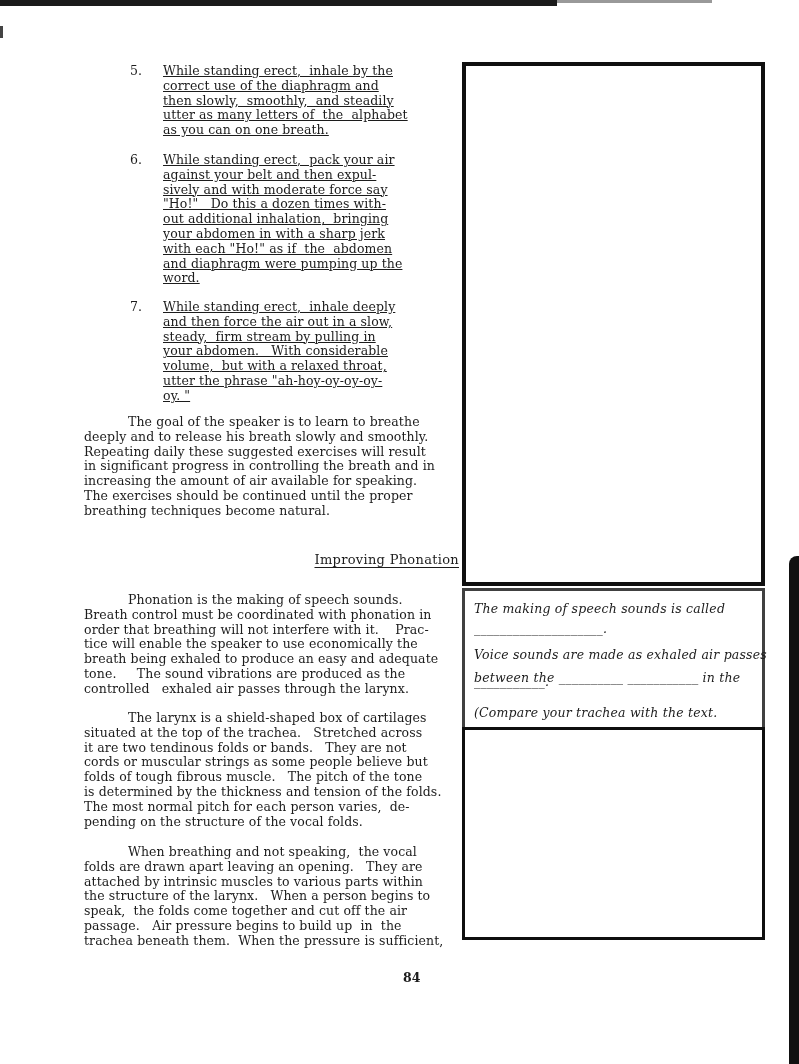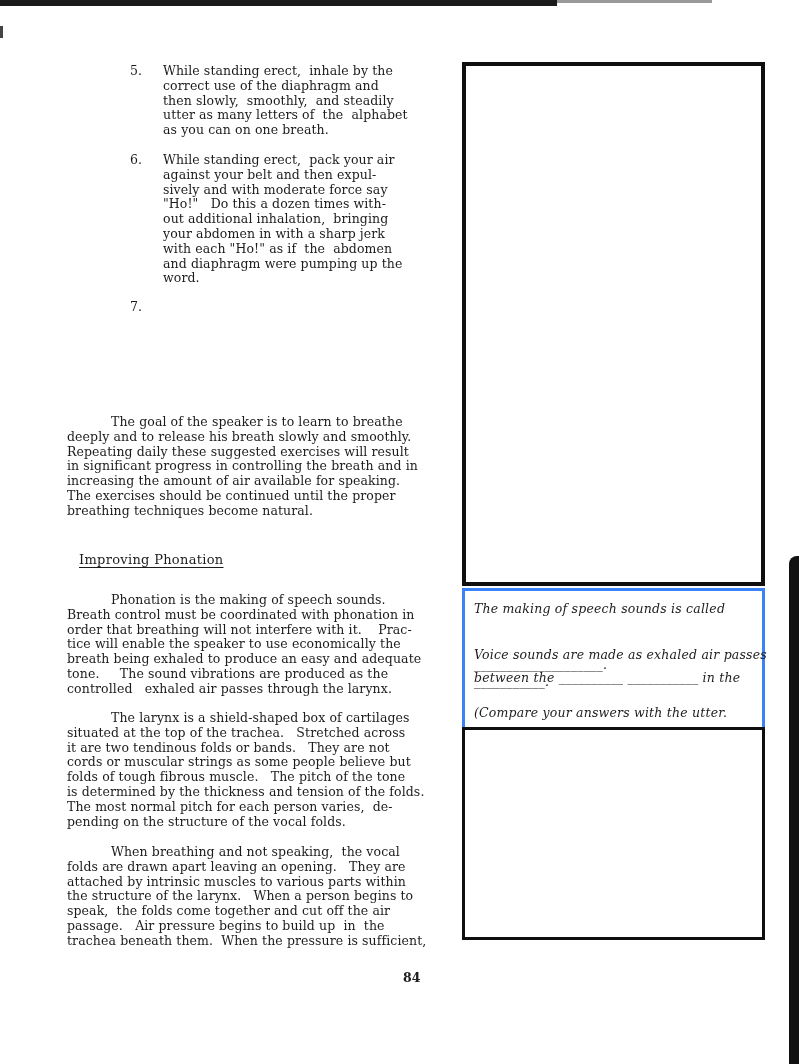--- a/index.html
+++ b/index.html
@@ -19,39 +19,39 @@
   .artifact-top-band   { left: 0;   top: 0;  width: 557px; height: 6px; }
   .artifact-top-band2  { left: 557px; top: 0; width: 155px; height: 3px; background: #999; }
   .artifact-left-nick  { left: 0;   top: 26px; width: 3px; height: 12px; background: #444; }
   .artifact-right-edge { right: 0;  top: 556px; width: 10px; height: 508px; background: #111;
                          border-top-left-radius: 8px; }
 
   
   .exercise { position: absolute; left: 130px; display: flex;
               font-size: 12.5px; line-height: 14.8px; letter-spacing: 0.1px; }
   .exercise .num  { width: 33px; flex: 0 0 33px; }
-  .exercise .body { white-space: pre; }
+  .exercise .body { white-space: pre; text-decoration: underline; }
 
-  .para { position: absolute; left: 67px; width: 386px;
+  .para { position: absolute; left: 84px; width: 386px;
           font-size: 12.5px; line-height: 14.8px; letter-spacing: 0.1px;
           white-space: pre; text-indent: 44px; }
 
-  .heading-wrap { position: absolute; left: 79px; top: 549px; width: 380px; text-align: left; }
+  .heading-wrap { position: absolute; left: 79px; top: 549px; width: 380px; text-align: right; }
   .heading { font-size: 13px; text-decoration: underline; text-underline-offset: 3px; letter-spacing: 0.3px; }
 
   
   .fig-box { position: absolute; left: 462px; width: 303px; background: #fff; box-sizing: border-box; }
   .fig-box-top      { top: 62px;  height: 524px; border: 4px solid #0f0f0f; }
-  .fig-box-question { top: 588px; height: 159px; border: 3px solid #3b82f6; position: absolute; }
+  .fig-box-question { top: 588px; height: 159px; border: 3px solid #404040; position: absolute; }
   .fig-box-bottom   { top: 727px; height: 213px; border: 3px solid #0f0f0f; }
 
   .qline { position: absolute; left: 9px; white-space: pre;
            font-style: italic; font-size: 12.5px; line-height: 14px; letter-spacing: 0.2px; }
   .qline-0 { top: 11px; }
-  .qline-1 { top: 31px; margin-top: 36px; }
+  .qline-1 { top: 31px; }
   .qline-2 { top: 57px; }
   .qline-3 { top: 80px; }
   .qline-4 { top: 84px; }
   .qline-5 { top: 115px; }
 
   .page-number { position: absolute; left: 403px; top: 970px; font-size: 12.5px; font-weight: bold; }
 </style>
 </head>
 <body>
 
@@ -77,20 +77,27 @@
 sively and with moderate force say
 "Ho!"   Do this a dozen times with-
 out additional inhalation,  bringing
 your abdomen in with a sharp jerk
 with each "Ho!" as if  the  abdomen
 and diaphragm were pumping up the
 word.</span>
   </div>
   <div class="exercise" style="top:300px">
     <span class="num">7.</span>
+    <span class="body">While standing erect,  inhale deeply
+and then force the air out in a slow,
+steady,  firm stream by pulling in
+your abdomen.   With considerable
+volume,  but with a relaxed throat,
+utter the phrase "ah-hoy-oy-oy-oy-
+oy. "</span>
   </div>
 
   <div class="para" style="top:415px">The goal of the speaker is to learn to breathe
 deeply and to release his breath slowly and smoothly.
 Repeating daily these suggested exercises will result
 in significant progress in controlling the breath and in
 increasing the amount of air available for speaking.
 The exercises should be continued until the proper
 breathing techniques become natural.</div>
 
@@ -122,20 +129,20 @@
 pending on the structure of the vocal folds.</div>
 
   <div class="fig-box fig-box-top"></div>
 
   <div class="fig-box fig-box-question">
     <div class="qline qline-0">The making of speech sounds is called</div>
     <div class="qline qline-1">____________________.</div>
     <div class="qline qline-3">between the __________ ___________ in the</div>
     <div class="qline qline-2">Voice sounds are made as exhaled air passes</div>
     <div class="qline qline-4">___________.</div>
-    <div class="qline qline-5">(Compare your answers with the utter.</div>
+    <div class="qline qline-5">(Compare your trachea with the text.</div>
   </div>
 
   <div class="fig-box fig-box-bottom"></div>
 
   <div class="page-number">84</div>
 
 </div>
 
 </body></html>

